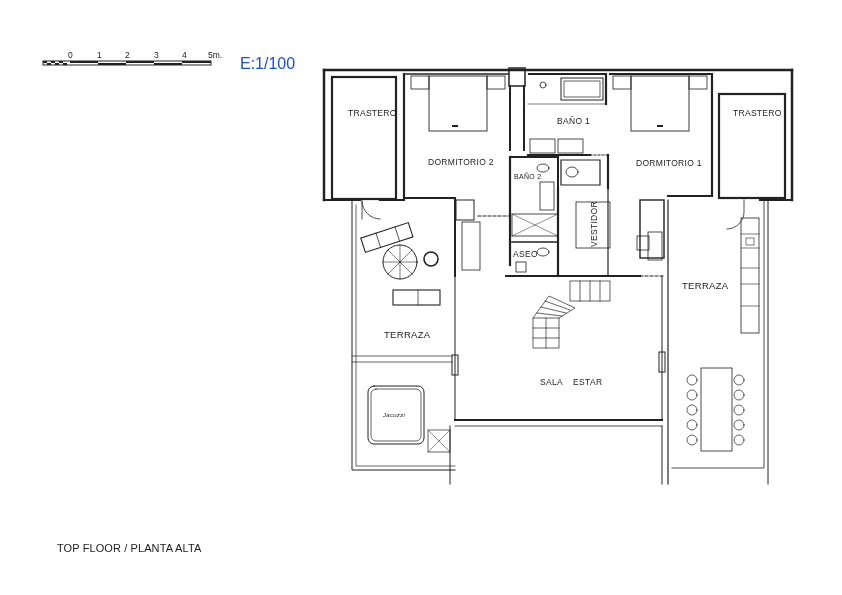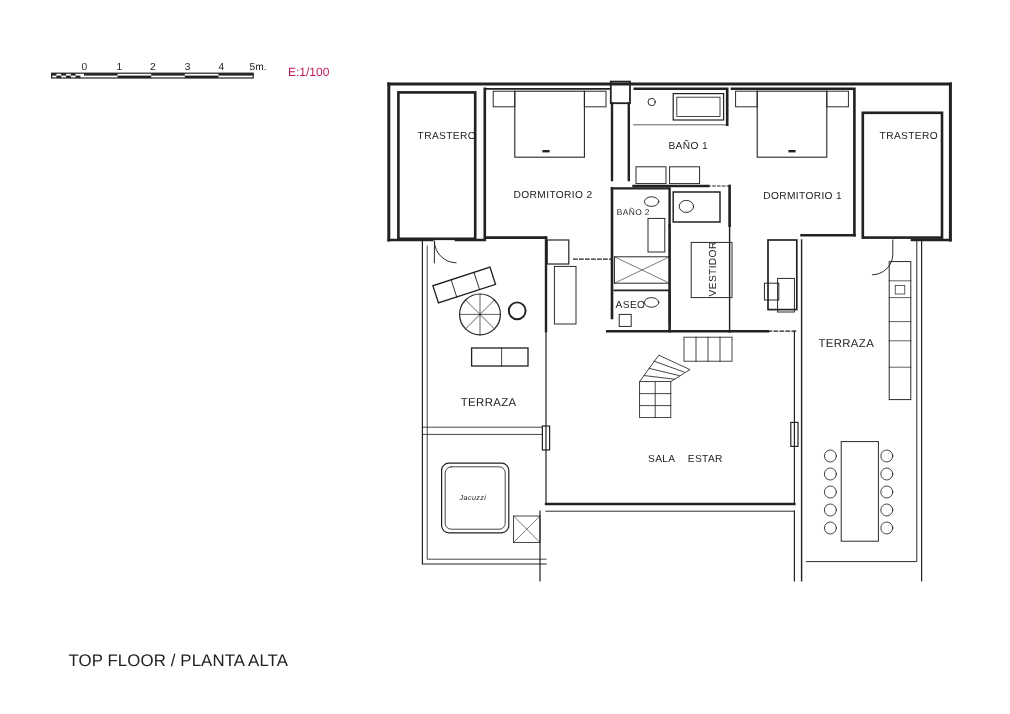--- a/index.html
+++ b/index.html
@@ -1,22 +1,22 @@
 <!DOCTYPE html>
 <html><head>
 <meta charset="utf-8">
 <style>
   html,body{margin:0;padding:0;background:#fff;}
   body{width:842px;height:595px;position:relative;overflow:hidden;font-family:"Liberation Sans",sans-serif;color:#222;}
   .abs{position:absolute;}
   #plan{position:absolute;left:0;top:0;}
   .lbl{font-family:"Liberation Sans",sans-serif;font-size:8.5px;fill:#222;letter-spacing:0.3px;}
   .scale-num{font-family:"Liberation Sans",sans-serif;font-size:8.5px;fill:#222;}
-  .scale-ratio{position:absolute;left:240px;top:55px;font-size:10px;color:#be185d;}
-  .caption{position:absolute;left:57px;top:542px;font-size:14px;color:#222;letter-spacing:0.1px;}
+  .scale-ratio{position:absolute;left:240px;top:55px;font-size:16px;color:#1d4ed8;}
+  .caption{position:absolute;left:57px;top:542px;font-size:11px;color:#222;letter-spacing:0.1px;}
 </style>
 </head>
 <body>
 
 <svg class="abs" style="left:40px;top:48px;" width="200" height="24">
   <g stroke="#222" stroke-width="1" fill="none">
     <rect x="3" y="13" width="168" height="4"></rect>
   </g>
   <g fill="#222">
     <rect x="3" y="13" width="4" height="2"></rect>

